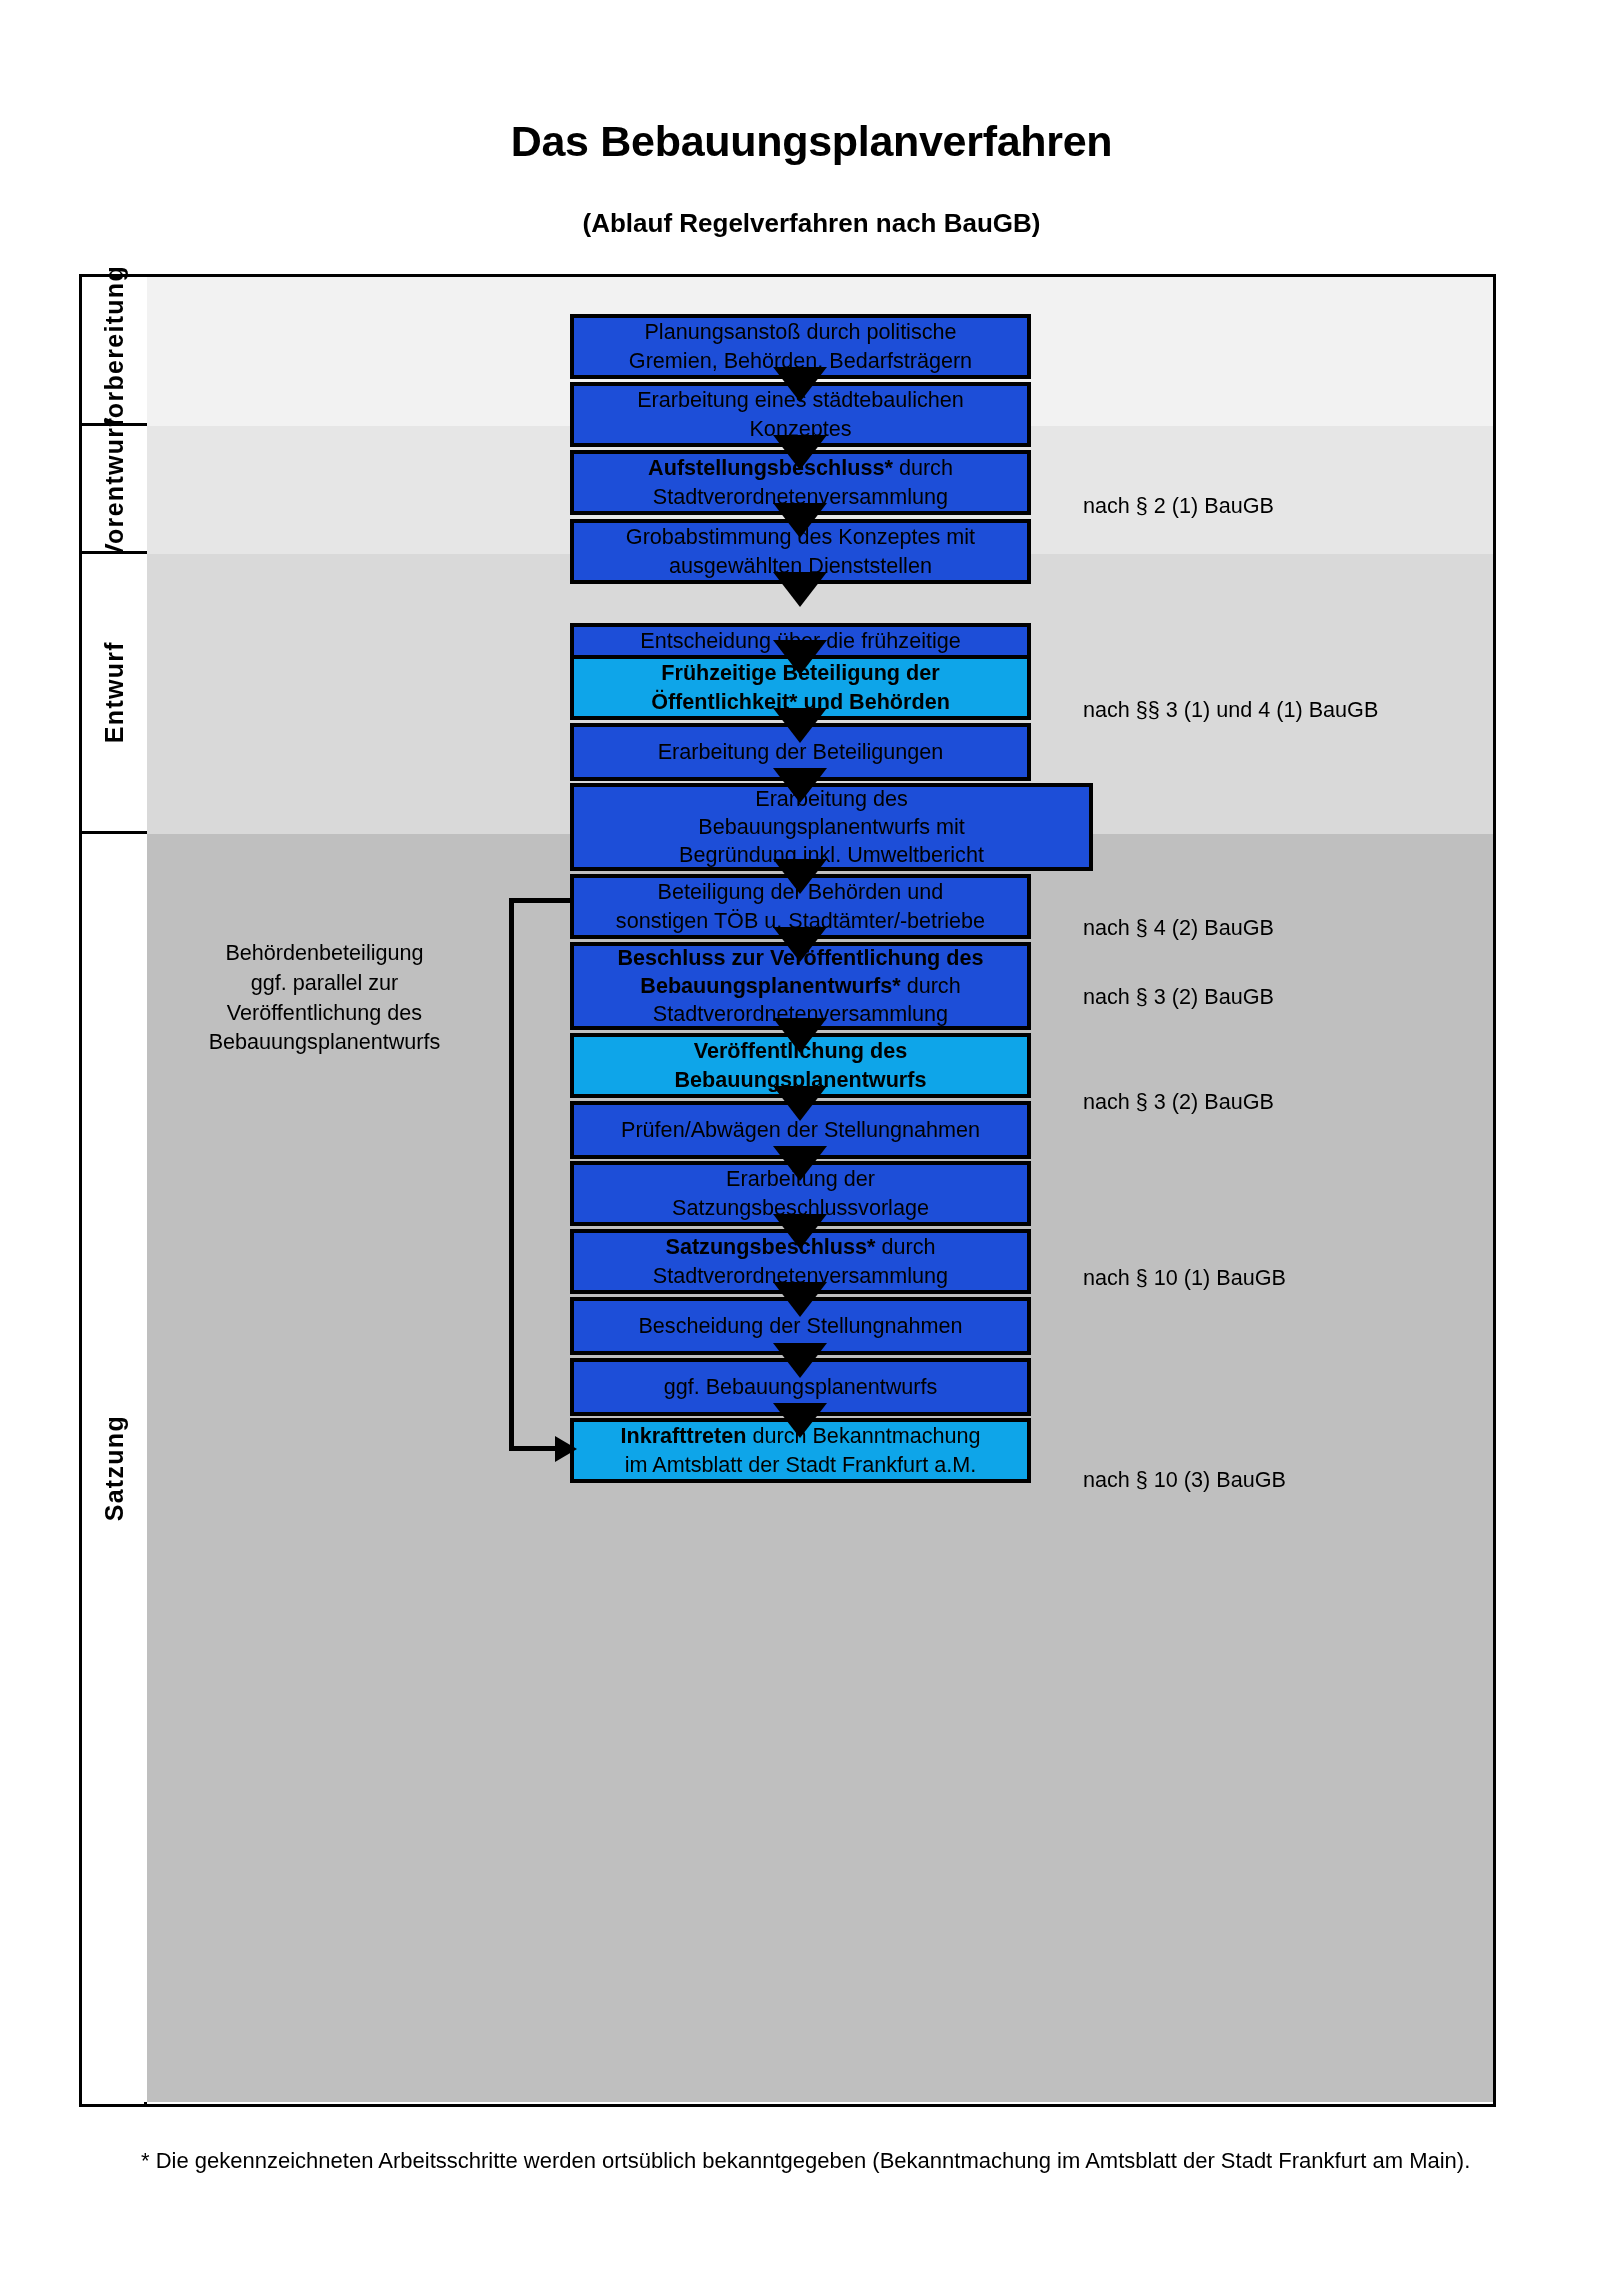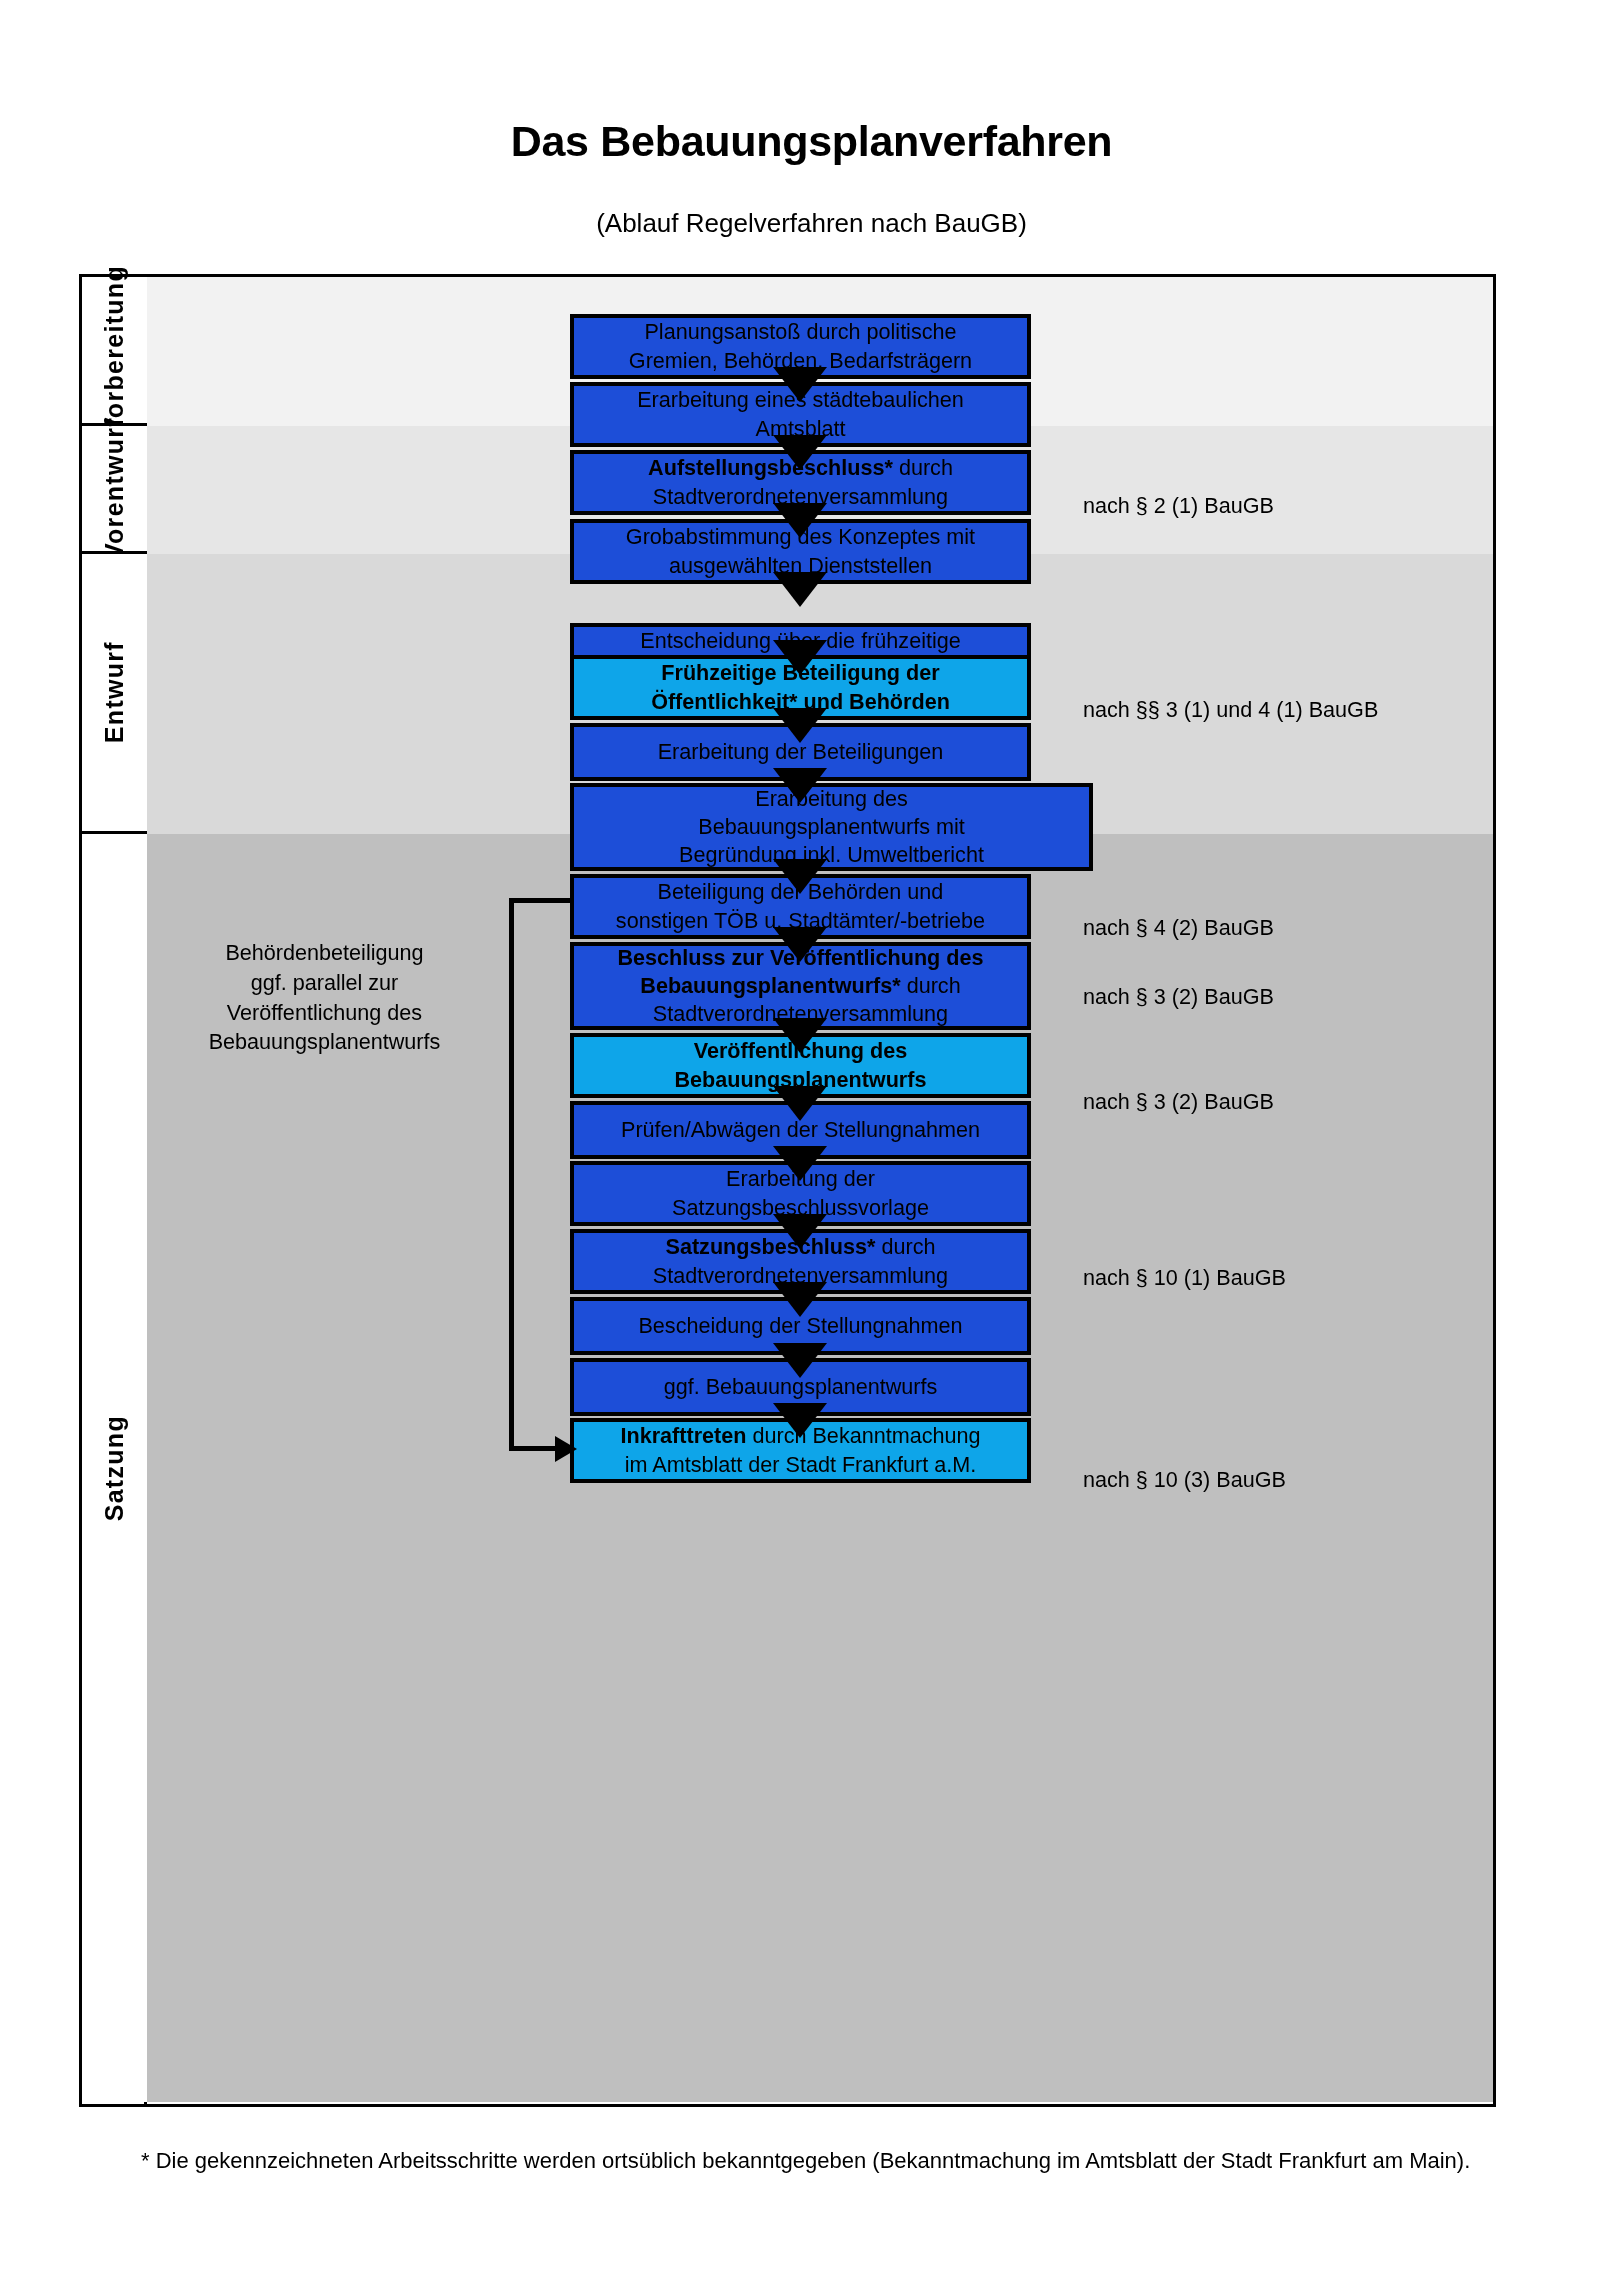--- a/index.html
+++ b/index.html
@@ -12,21 +12,21 @@
   }
   .page{position:relative;width:1623px;height:2295px;overflow:hidden;}
 
   
   .title{
     position:absolute;left:0;top:117px;width:1623px;
     text-align:center;font-size:43px;font-weight:bold;letter-spacing:-0.3px;
   }
   .subtitle{
     position:absolute;left:0;top:208px;width:1623px;
-    text-align:center;font-size:26px;font-weight:normal;
+    text-align:center;font-size:26px;font-weight:bold;
   }
 
   
   .frame{
     position:absolute;left:79px;top:274px;width:1417px;height:1833px;
     border:3.9px solid #000;box-sizing:border-box;background:#ffffff;
   }
 
   
   .labelcol{
@@ -134,21 +134,21 @@
       <div>
         <span>Planungsanstoß durch politische</span><br>
         <span>Gremien, Behörden, Bedarfsträgern</span>
       </div>
     </div>
     <div class="tri" style="left:691px;top:90px;"></div>
 
     <div class="pbox" style="left:488px;top:105px;width:461px;height:65px;">
       <div>
         <span>Erarbeitung eines städtebaulichen</span><br>
-        <span>Amtsblatt</span>
+        <span>Konzeptes</span>
       </div>
     </div>
     <div class="tri" style="left:691px;top:158px;"></div>
 
     <div class="pbox" style="left:488px;top:173px;width:461px;height:65px;">
       <div>
         <b>Aufstellungsbeschluss*</b><span> durch</span><br>
         <span>Stadtverordnetenversammlung</span>
       </div>
     </div>

